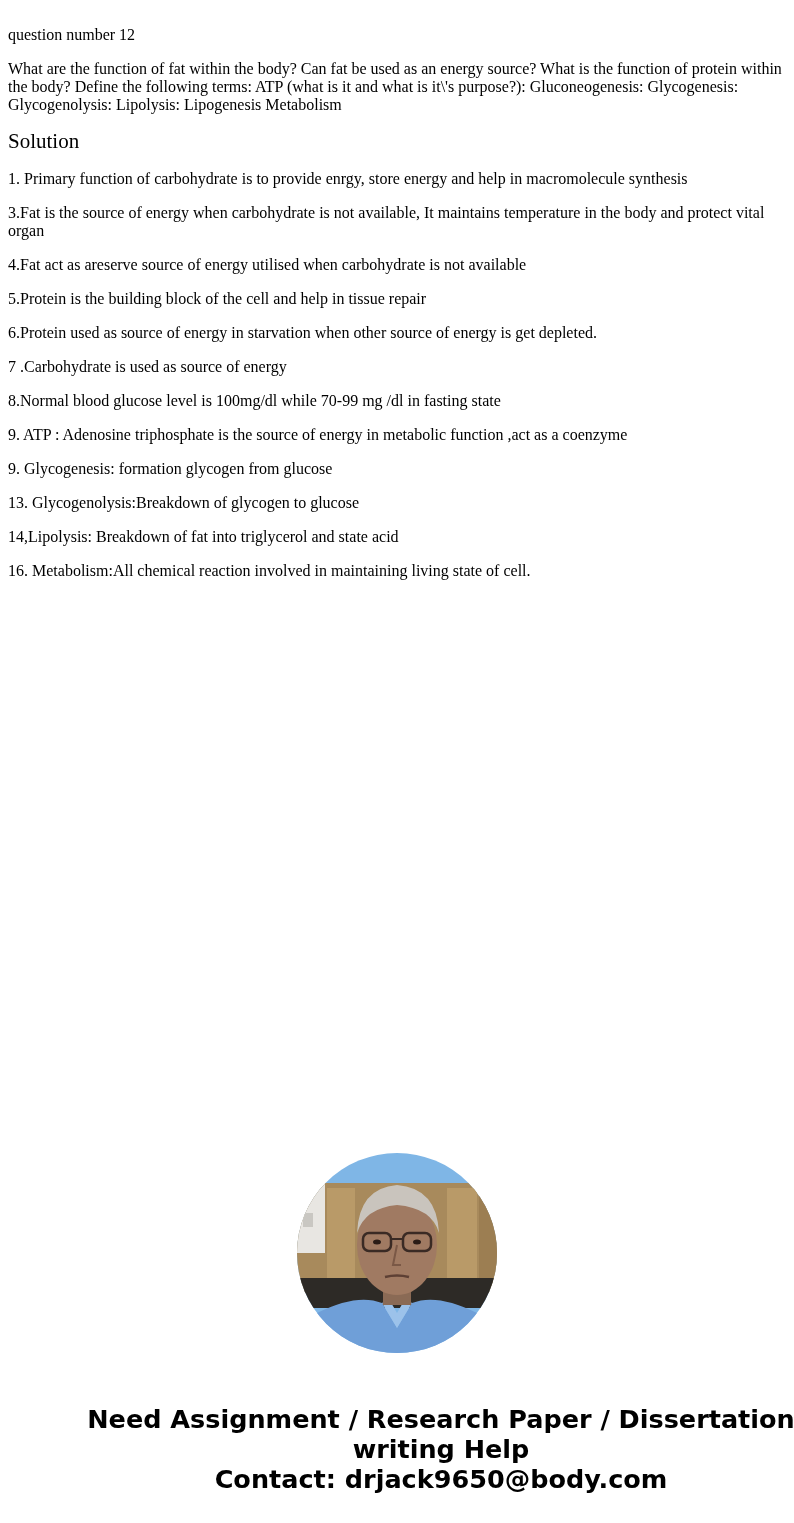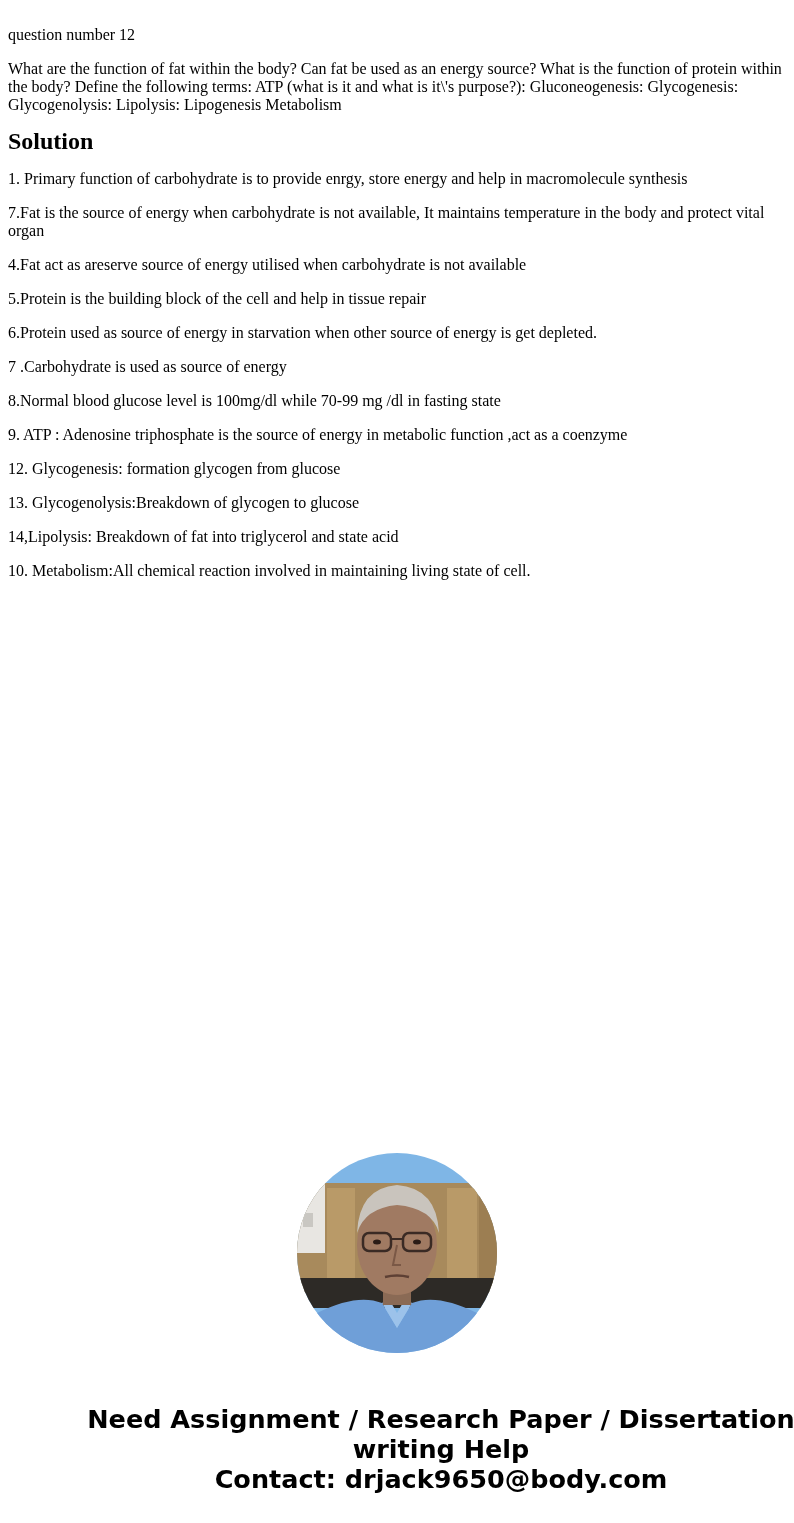--- a/index.html
+++ b/index.html
@@ -20,22 +20,22 @@
   .content {
     position: absolute;
     left: 8px;
     top: 26px;
     width: 778px;
   }
   p {
     margin: 0 0 16px 0;
   }
   h3.solution {
-    font-size: 24px;
-    font-weight: bold;
+    font-size: 21px;
+    font-weight: normal;
     margin: 4px 0 18px 0;
     line-height: 22px;
   }
   .avatar {
     position: absolute;
     left: 297px;
     top: 1153px;
     width: 200px;
     height: 200px;
     border-radius: 50%;
@@ -58,31 +58,31 @@
   .promo div { white-space: normal; }
 </style>
 </head>
 <body>
 
 <div class="content">
   <p>question number 12</p>
   <p>What are the function of fat within the body? Can fat be used as an energy source? What is the function of protein within the body? Define the following terms: ATP (what is it and what is it\'s purpose?): Gluconeogenesis: Glycogenesis: Glycogenolysis: Lipolysis: Lipogenesis Metabolism</p>
   <h3 class="solution">Solution</h3>
   <p>1. Primary function of carbohydrate is to provide enrgy, store energy and help in macromolecule synthesis</p>
-  <p>7.Fat is the source of energy when carbohydrate is not available, It maintains temperature in the body and protect vital organ</p>
+  <p>3.Fat is the source of energy when carbohydrate is not available, It maintains temperature in the body and protect vital organ</p>
   <p>4.Fat act as areserve source of energy utilised when carbohydrate is not available</p>
   <p>5.Protein is the building block of the cell and help in tissue repair</p>
   <p>6.Protein used as source of energy in starvation when other source of energy is get depleted.</p>
   <p>7 .Carbohydrate is used as source of energy</p>
   <p>8.Normal blood glucose level is 100mg/dl while 70-99 mg /dl in fasting state</p>
   <p>9. ATP : Adenosine triphosphate is the source of energy in metabolic function ,act as a coenzyme</p>
-  <p>12. Glycogenesis: formation glycogen from glucose</p>
+  <p>9. Glycogenesis: formation glycogen from glucose</p>
   <p>13. Glycogenolysis:Breakdown of glycogen to glucose</p>
   <p>14,Lipolysis: Breakdown of fat into triglycerol and state acid</p>
-  <p>10. Metabolism:All chemical reaction involved in maintaining living state of cell.</p>
+  <p>16. Metabolism:All chemical reaction involved in maintaining living state of cell.</p>
 </div>
 
 <div class="avatar">
   <svg width="200" height="200" viewBox="0 0 200 200">
 
     <rect x="0" y="0" width="200" height="200" fill="#7fb6e6"></rect>
 
     <rect x="0" y="30" width="200" height="110" fill="#a88a5c"></rect>
     <rect x="0" y="30" width="28" height="70" fill="#e8e6e2"></rect>
     <rect x="6" y="60" width="10" height="14" fill="#c9c7c2"></rect>

